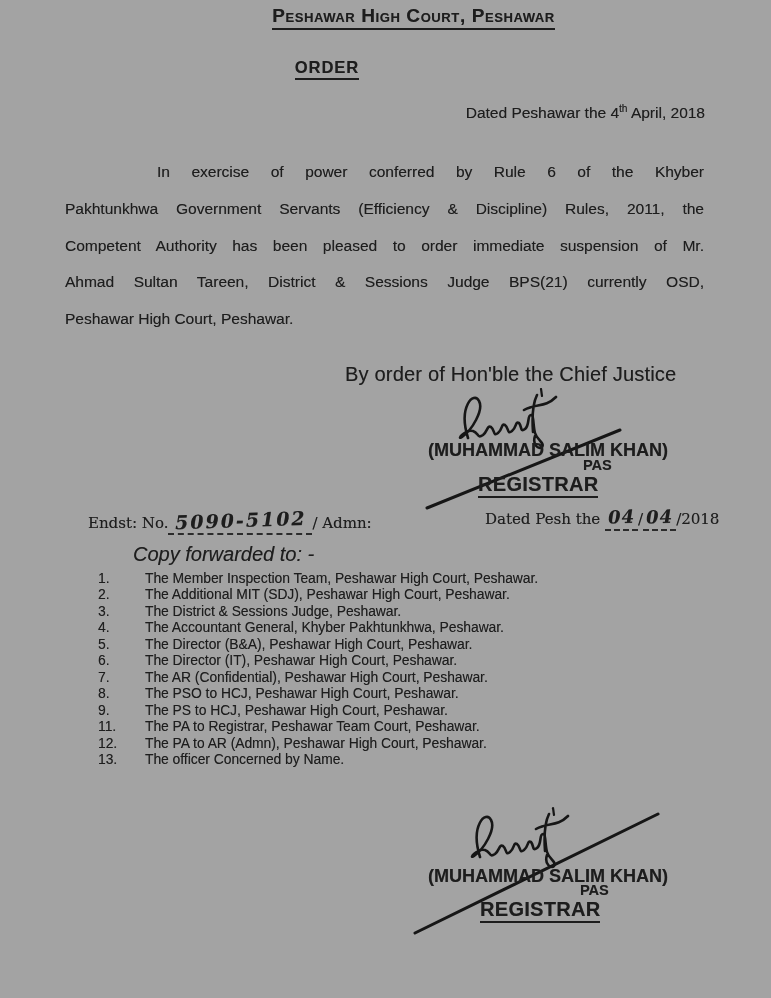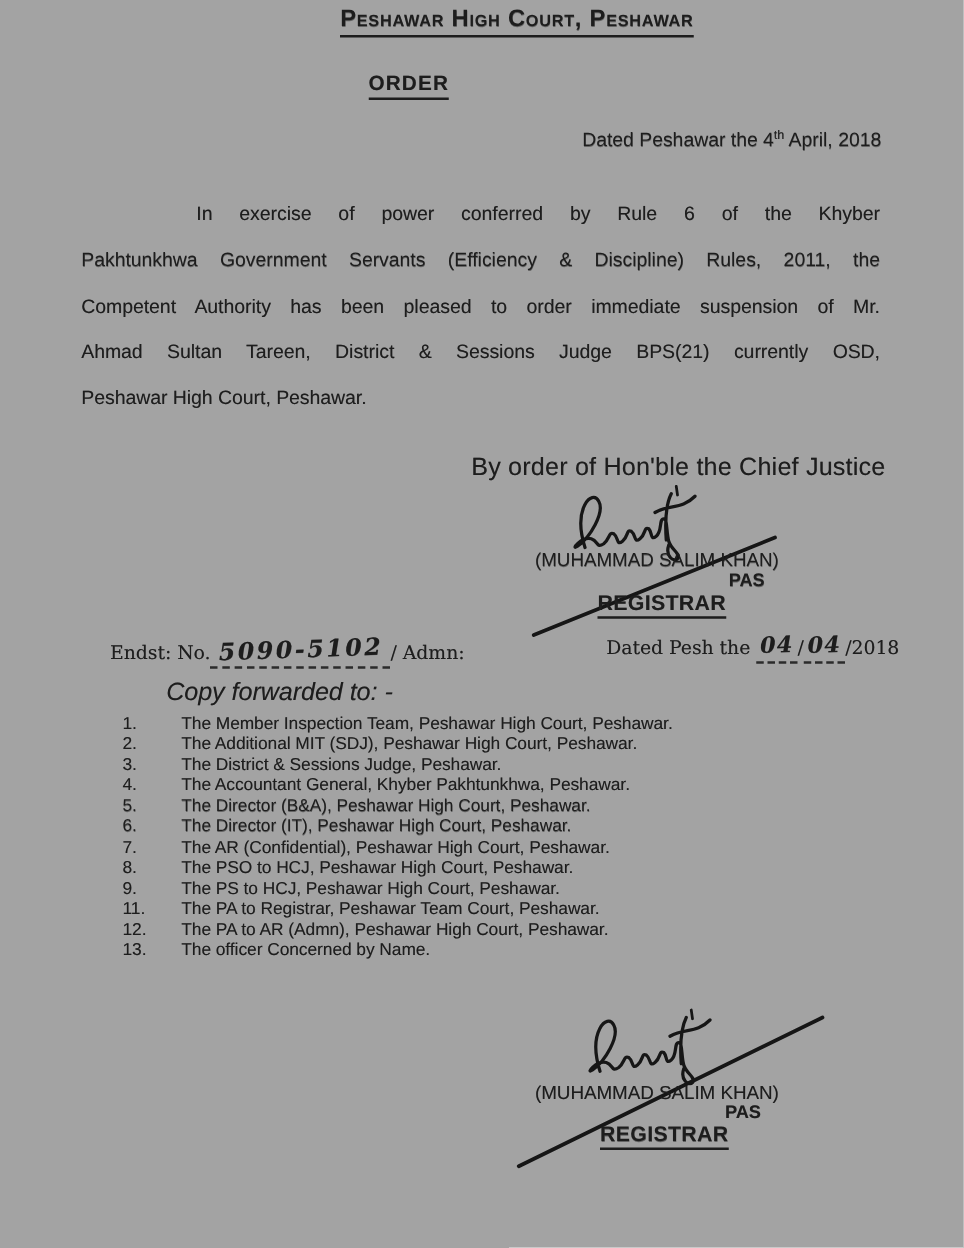--- a/index.html
+++ b/index.html
@@ -42,28 +42,28 @@
   .body-para{
     position:absolute;top:154px;left:65px;width:639px;
     font-size:15.5px;line-height:36.8px;
   }
   .body-line{text-align:justify;text-align-last:justify;}
   .body-line.first{text-indent:92px;}
   .body-line.last{text-align-last:left;}
   
   .by-order{
     position:absolute;top:363px;left:345px;
-    font-size:20px;letter-spacing:0.2px;margin-left:32px;
+    font-size:20px;letter-spacing:0.2px;
   }
   .sig-svg{position:absolute;}
   .sig-svg path,.sig-svg line{stroke:#161616;fill:none;stroke-linecap:round;}
-  .sig-name{position:absolute;font-size:15px;font-weight:normal;white-space:nowrap;}
+  .sig-name{position:absolute;font-size:18px;font-weight:bold;white-space:nowrap;}
   .sig-service{position:absolute;font-size:14.5px;font-weight:bold;}
   .sig-designation{
-    position:absolute;font-size:17px;font-weight:bold;
+    position:absolute;font-size:20px;font-weight:bold;
     border-bottom:2px solid #1d1d1d;padding-bottom:0px;letter-spacing:0.3px;
   }
   
   .endst-left{
     position:absolute;top:510px;left:88px;
     font-family:"DejaVu Serif",serif;font-size:15px;white-space:nowrap;
   }
   .endst-right{
     position:absolute;top:507px;left:485px;
     font-family:"DejaVu Serif",serif;font-size:15px;white-space:nowrap;

